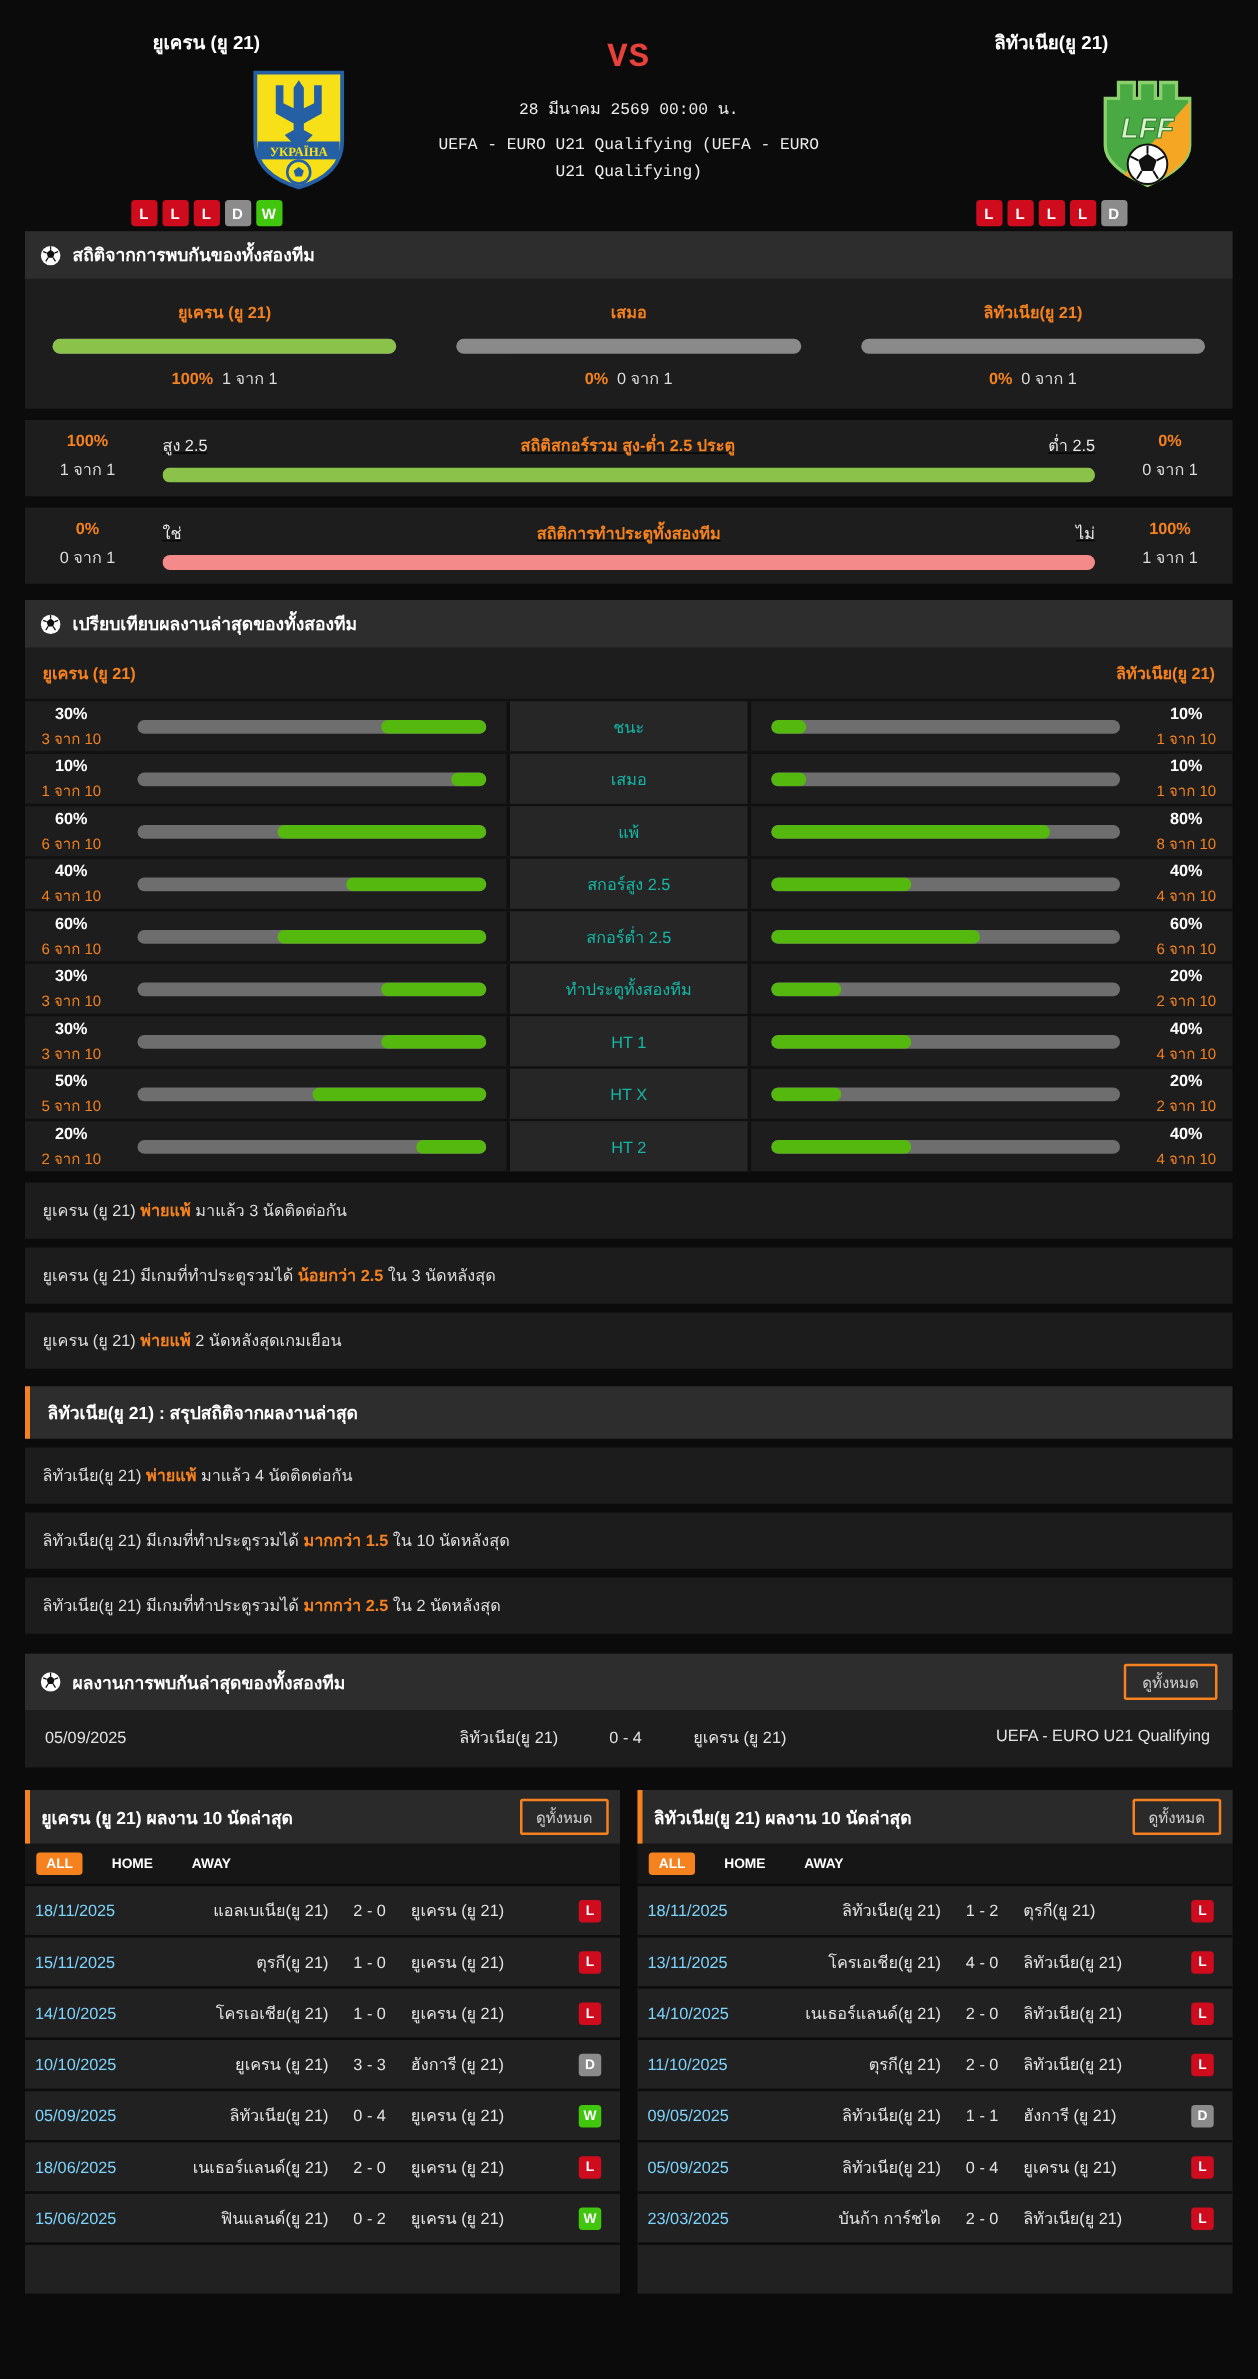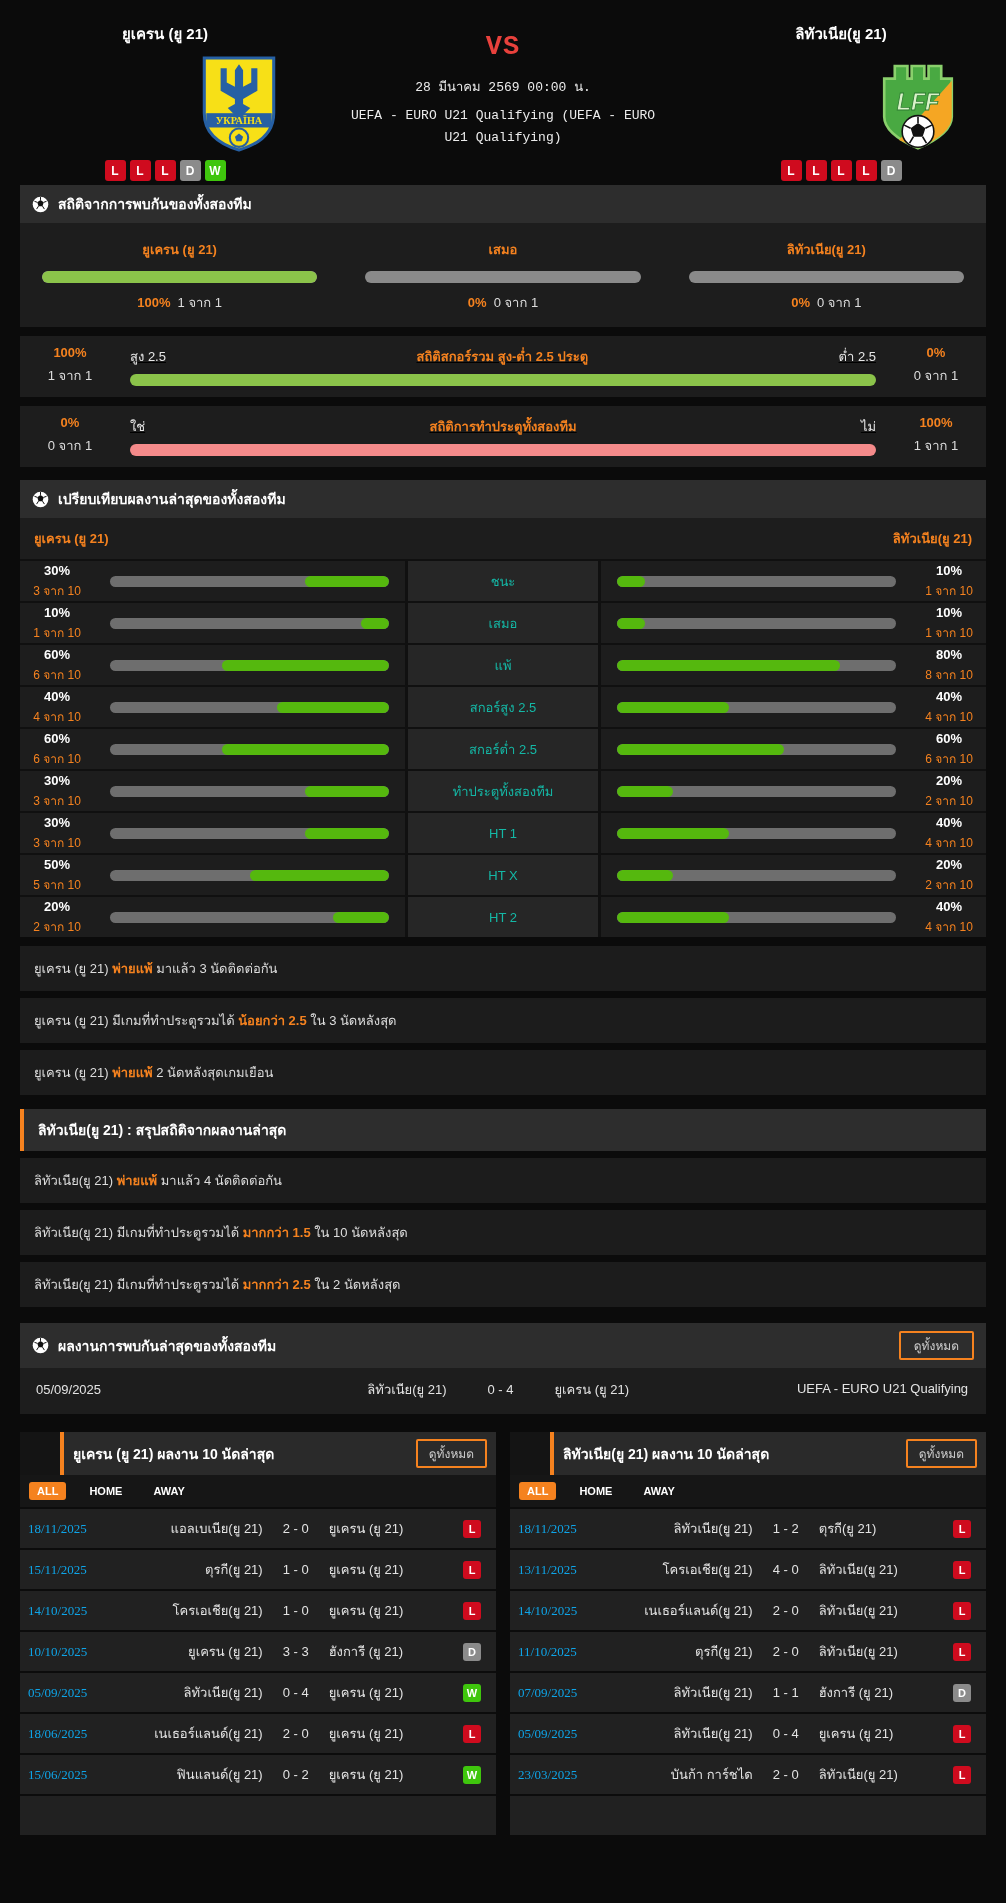--- a/index.html
+++ b/index.html
@@ -73,27 +73,27 @@
   .h2h-match { display:flex; align-items:center; padding:10px 16px 14px; font-size:13px; color:#e3e3e3; }
   .hm-date { width:170px; }
   .hm-home { flex:1; text-align:right; padding-right:14px; }
   .hm-score { width:80px; text-align:center; }
   .hm-away { flex:1; text-align:left; padding-left:14px; }
   .hm-comp { width:175px; text-align:center; line-height:1.7; color:#e3e3e3; }
 
   
   .tables-row { display:flex; gap:14px; margin-top:18px; }
   .table-card { flex:1; background:#141414; }
-  .table-header { display:flex; align-items:center; background:#2a2a2a; border-left:4px solid #f5821f; padding:7px 9px; color:#fff; font-weight:bold; font-size:14px;margin-left:40px; }
+  .table-header { display:flex; align-items:center; background:#2a2a2a; border-left:4px solid #f5821f; padding:7px 9px; color:#fff; font-weight:bold; font-size:14px; }
   .table-header .view-all { padding:3px 11px; }
   .tabs { display:flex; gap:15px; align-items:center; padding:7px 9px; background:#161616; }
   .tab { color:#fff; font-weight:bold; font-size:11px; padding:3px 8px; cursor:pointer; border-radius:3px; }
   .tab.active { background:#f5821f; }
   .match-row { display:flex; align-items:center; background:#212121; border-top:2px solid #0c0c0c; min-height:41px; font-size:13px; color:#e3e3e3; padding:4px 8px; }
-  .m-date { width:90px; color:#0ea5e9;font-family:Liberation Serif, serif; }
+  .m-date { width:90px; color:#7dd3fc; }
   .m-home { flex:1.25; text-align:right; padding-right:7px; line-height:1.35; }
   .m-score { width:52px; text-align:center; }
   .m-away { flex:1.1; text-align:left; padding-left:7px; line-height:1.35; }
   .m-badge { width:32px; display:flex; justify-content:center; }
   .rbadge { width:18px; height:18px; border-radius:3px; color:#fff; font-size:11px; font-weight:bold; display:flex; align-items:center; justify-content:center; }
   .rbadge.L { background:#cf0b1e; }
   .rbadge.W { background:#3fc60d; }
   .rbadge.D { background:#8b8b8b; }
 </style>
 </head>
@@ -609,21 +609,21 @@
           <div class="match-row">
     <span class="m-date">11/10/2025</span>
     <span class="m-home">ตุรกี(ยู 21)</span>
     <span class="m-score">2 - 0</span>
     <span class="m-away">ลิทัวเนีย(ยู 21)</span>
     <span class="m-badge">
               <span class="rbadge L">L</span>
             </span>
   </div>
           <div class="match-row">
-    <span class="m-date">07/09/2025</span>
+    <span class="m-date">09/05/2025</span>
     <span class="m-home">ลิทัวเนีย(ยู 21)</span>
     <span class="m-score">1 - 1</span>
     <span class="m-away">ฮังการี (ยู 21)</span>
     <span class="m-badge">
               <span class="rbadge D">D</span>
             </span>
   </div>
           <div class="match-row">
     <span class="m-date">05/09/2025</span>
     <span class="m-home">ลิทัวเนีย(ยู 21)</span>

